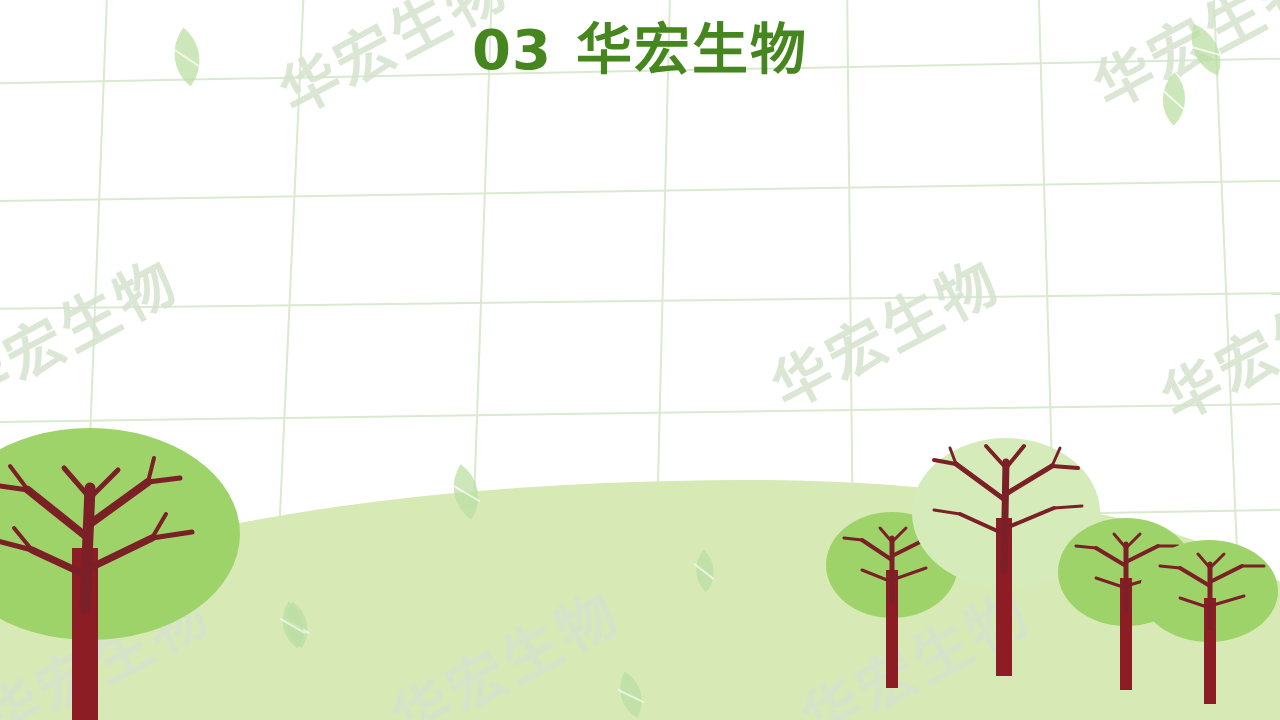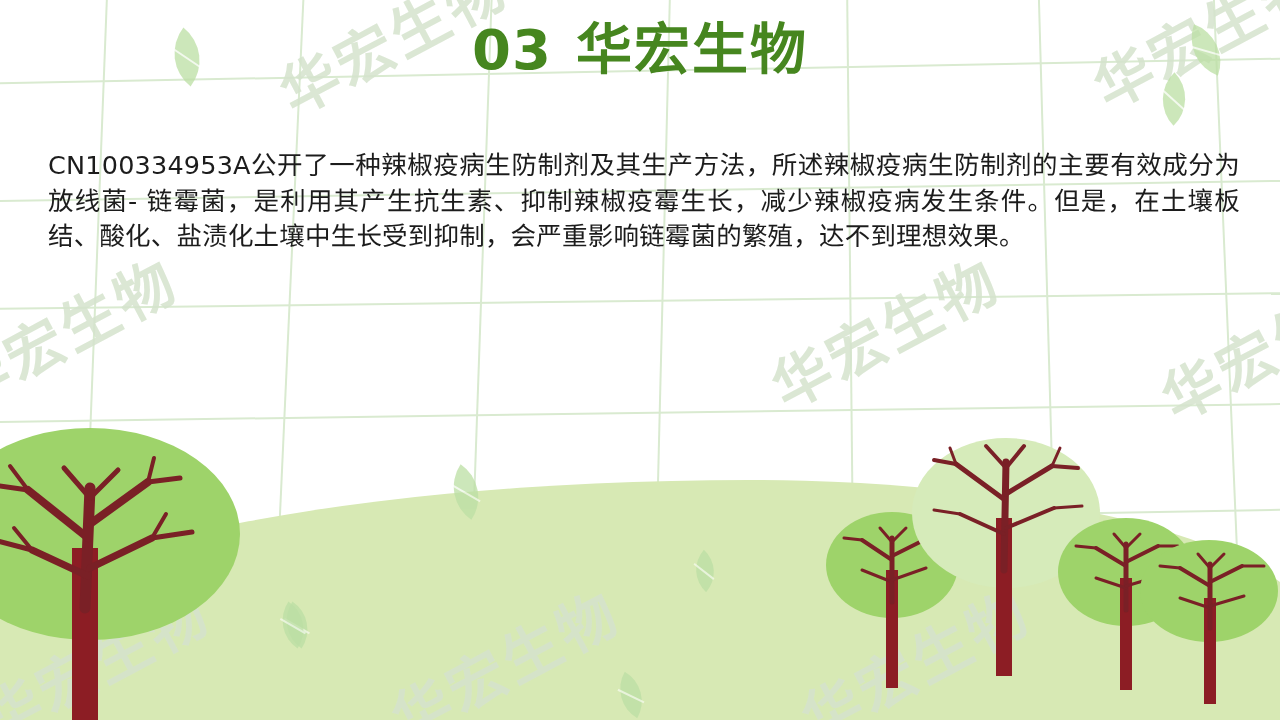--- a/index.html
+++ b/index.html
@@ -270,16 +270,15 @@
         <path d="M70 28 L84 14" stroke-width="3"></path>
       </g>
     </svg>
   </div>
 
   <div class="title">
     <span class="num">03</span><span>华宏生物</span>
   </div>
 
   <div class="body-text">
-    <p>CN100334953A公开了一种辣椒疫病生防制剂及其生产方法，所述辣椒疫病生防制剂的主要有效成分为放线菌- 链霉菌，是利用其产生抗生素、抑制辣椒疫霉生长，减少辣椒疫病发生条件。但是，在土壤板结、酸化、盐渍化土壤中生长受到抑制，会严重影响链霉菌的繁殖，达不到理想效果。</p>
   </div>
 
 </div>
 
 </body></html>

